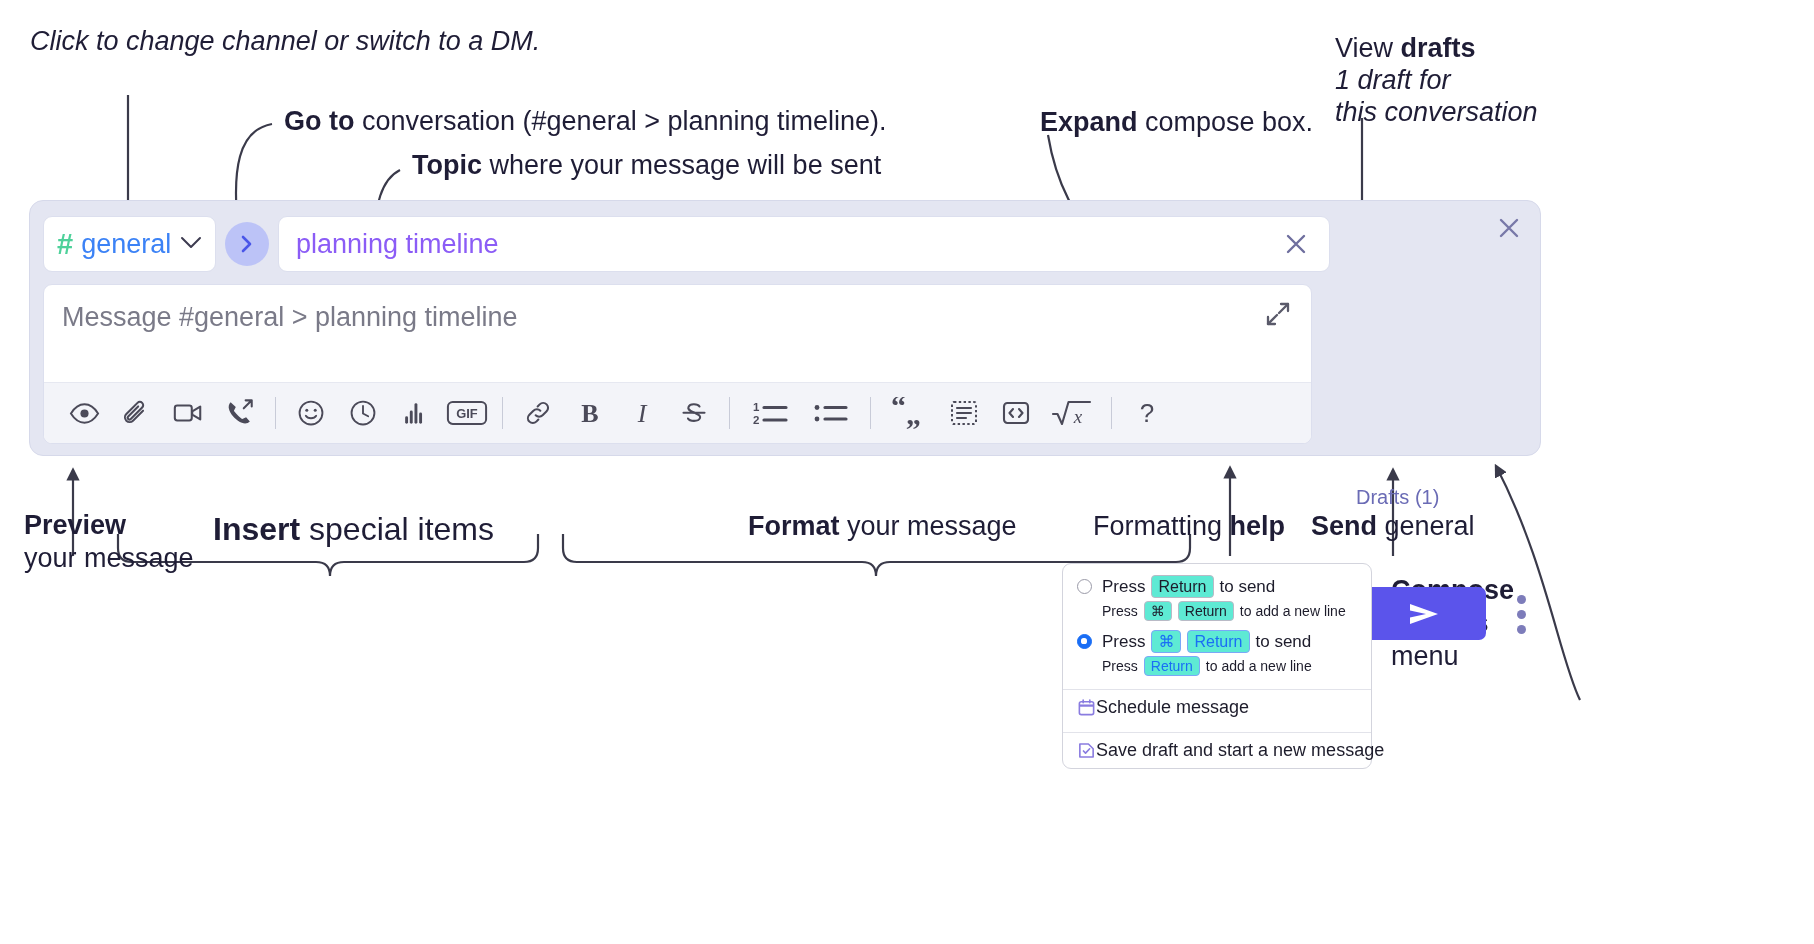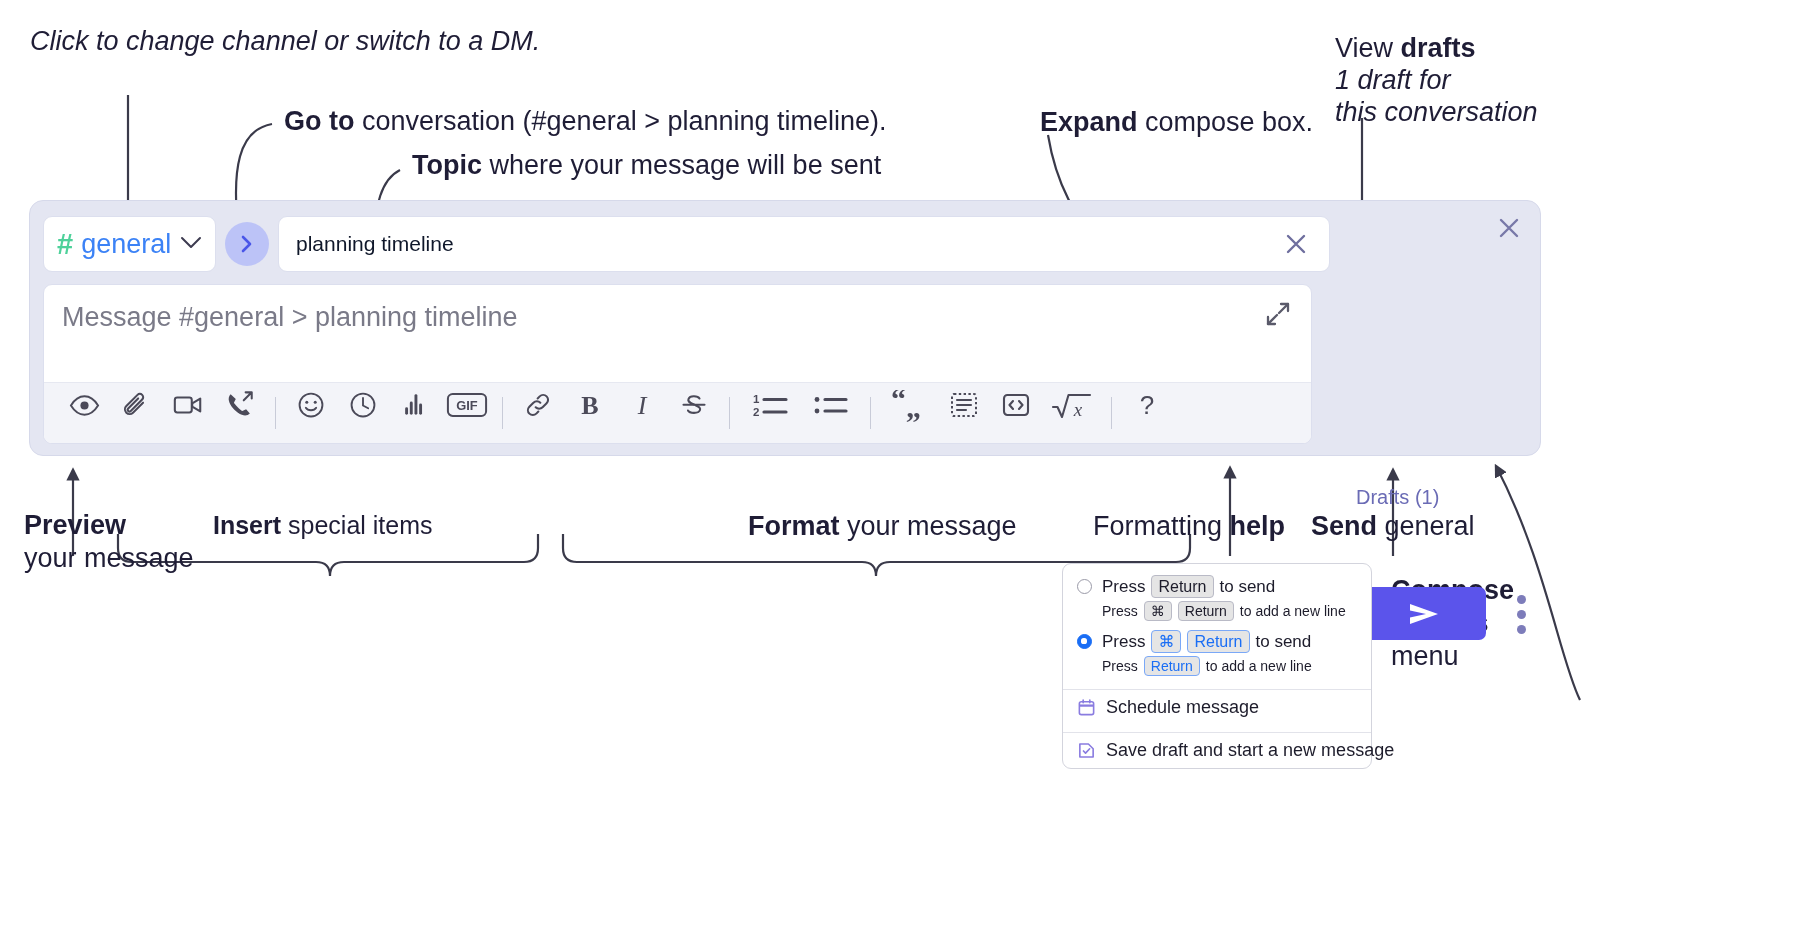--- a/index.html
+++ b/index.html
@@ -16,21 +16,21 @@
   .anno b{font-weight:bold;}
 
   #anno-channel{left:30px;top:20px;font-size:28px;}
   #anno-channel .l2{font-style:italic;font-size:27px;margin-top:4px;}
   #anno-goto{left:284px;top:104px;font-size:27px;white-space:nowrap;}
   #anno-topic{left:412px;top:148px;font-size:27px;white-space:nowrap;}
   #anno-expand{left:1040px;top:105px;font-size:27px;white-space:nowrap;}
   #anno-drafts{left:1335px;top:33px;font-size:27px;line-height:1.18;}
   #anno-drafts .l2{font-style:italic;}
   #anno-preview{left:24px;top:509px;font-size:27px;line-height:1.22;}
-  #anno-insert{left:213px;top:509px;font-size:25px;white-space:nowrap;}
+  #anno-insert{left:213px;top:509px;font-size:32px;white-space:nowrap;}
   #anno-format{left:748px;top:509px;font-size:27px;white-space:nowrap;}
   #anno-help{left:1093px;top:509px;font-size:27px;white-space:nowrap;}
   #anno-send{left:1311px;top:509px;font-size:27px;white-space:nowrap;}
   #anno-compose{left:1391px;top:574px;font-size:27px;line-height:1.22;font-weight:bold;}
   #anno-compose .l3{font-weight:normal;}
 
   
   #leaders{position:absolute;left:0;top:0;width:1814px;height:944px;pointer-events:none;}
 
   
@@ -56,40 +56,40 @@
 
   .goto-btn{
     width:44px;height:44px;border-radius:50%;background:#bcc3f7;
     display:flex;align-items:center;justify-content:center;cursor:pointer;flex:none;
   }
 
   .topic-field{
     width:1052px;height:56px;background:#fff;border:1px solid #dcdfee;border-radius:9px;
     display:flex;align-items:center;padding:0 14px 0 17px;box-sizing:border-box;
   }
-  .topic-text{font-size:21px;color:#0f172a;flex:1;}
+  .topic-text{font-size:27px;color:#8b5cf6;flex:1;}
   .topic-clear{width:38px;height:38px;display:flex;align-items:center;justify-content:center;cursor:pointer;}
 
   
   .msg-box{
     position:absolute;left:13px;top:83px;width:1269px;height:160px;
     background:#fff;border:1px solid #dcdfee;border-radius:9px;box-sizing:border-box;
     display:flex;flex-direction:column;overflow:hidden;
   }
   .msg-input{
     flex:1;padding:17px 18px 0 18px;font-size:27px;color:#7a7a88;position:relative;
     cursor:text;
   }
   .expand-btn{position:absolute;right:14px;top:14px;width:34px;height:34px;cursor:pointer;}
 
   .toolbar{
     height:60px;background:#f3f4f9;border-top:1px solid #e6e8f1;
     display:flex;align-items:center;padding:0 8px 0 14px;gap:0;
   }
-  .tb{width:52px;height:46px;display:flex;align-items:flex-start;justify-content:center;cursor:pointer;color:#15803d;flex:none;}
+  .tb{width:52px;height:46px;display:flex;align-items:center;justify-content:center;cursor:pointer;color:#15803d;flex:none;}
   .tb svg{display:block;}
   .sep{width:1px;height:32px;background:#c8cbd8;margin:0 9px;flex:none;}
 
   
   .drafts-link{
     position:absolute;left:1326px;top:285px;font-size:20px;color:#6a6bb5;cursor:pointer;
   }
   .send-btn{
     position:absolute;left:1332px;top:386px;width:124px;height:53px;border-radius:7px;
     background:#5b54eb;display:flex;align-items:center;justify-content:center;cursor:pointer;
@@ -109,26 +109,26 @@
   }
   .radio-row{display:flex;align-items:center;gap:10px;padding:3px 14px 0 14px;}
   .radio{width:15px;height:15px;border-radius:50%;border:1.6px solid #9a9aa8;box-sizing:border-box;flex:none;background:#fff;}
   .radio.on{border-color:#1a6ef5;background:#1a6ef5;position:relative;}
   .radio.on::after{content:"";position:absolute;left:3.4px;top:3.4px;width:5.2px;height:5.2px;border-radius:50%;background:#fff;}
   .rline{display:flex;align-items:center;gap:6px;font-size:17px;white-space:nowrap;}
   .sub-row{display:flex;align-items:center;gap:6px;padding:3px 14px 6px 39px;font-size:14px;white-space:nowrap;}
   .key{
     border:1px solid #b9bac6;border-radius:4px;padding:0 6px;min-width:16px;
     display:inline-flex;align-items:center;justify-content:center;height:20px;
-    font-size:14px;background:#e5e5e5;color:#1d1c2b;box-sizing:border-box;
+    font-size:14px;background:#5eead4;color:#1d1c2b;box-sizing:border-box;
   }
   .rline .key{height:23px;font-size:16px;}
   .key.blue{border-color:#7aa8f7;color:#1a6ef5;}
   .mdivider{height:1px;background:#e2e3ea;margin:7px 0 0 0;}
-  .mitem{display:flex;align-items:center;gap:10px;padding:7px 14px;font-size:18px;cursor:pointer;white-space:nowrap;}
+  .mitem{display:flex;align-items:center;padding:7px 14px;font-size:18px;cursor:pointer;white-space:nowrap;}
   .mitem .mi{width:19px;height:19px;flex:none;color:#8a7ce0;}
 </style>
 </head>
 <body>
 
 <div class="stage">
 
   <svg id="leaders" viewBox="0 0 1814 944">
     <g fill="none" stroke="#3a3a4a" stroke-width="2.2">
 

